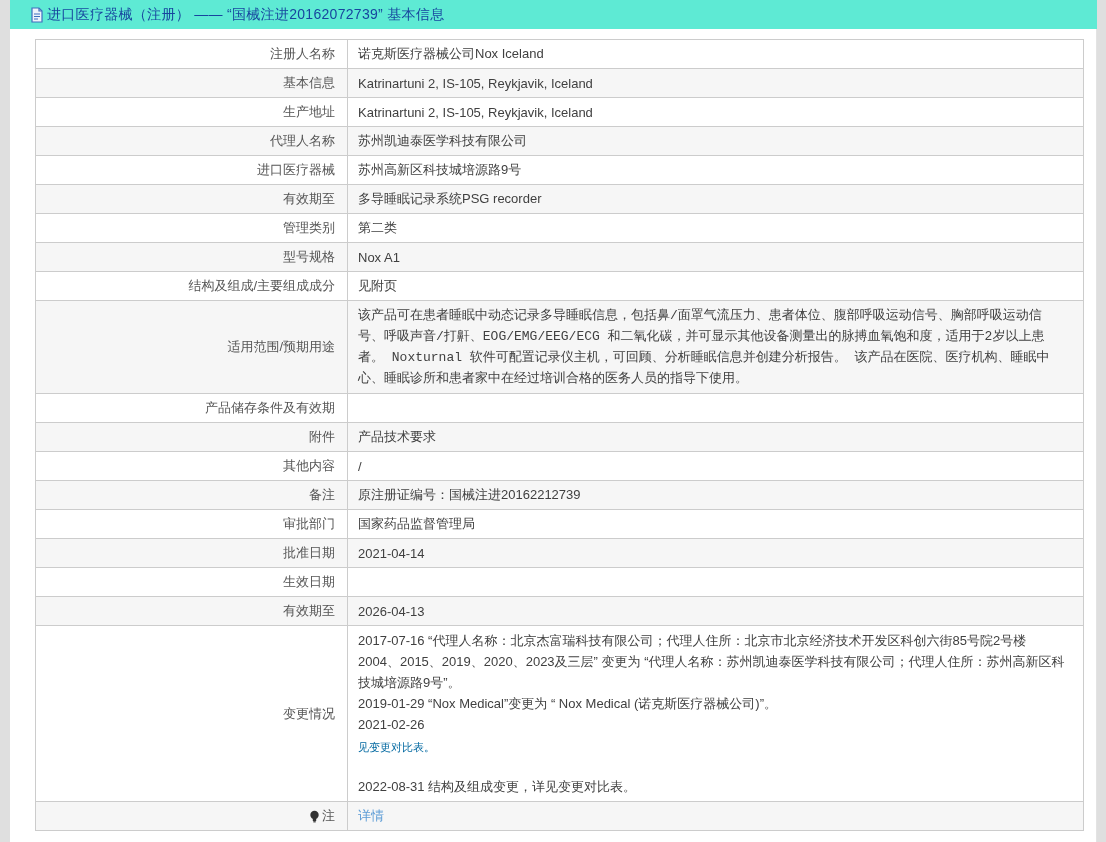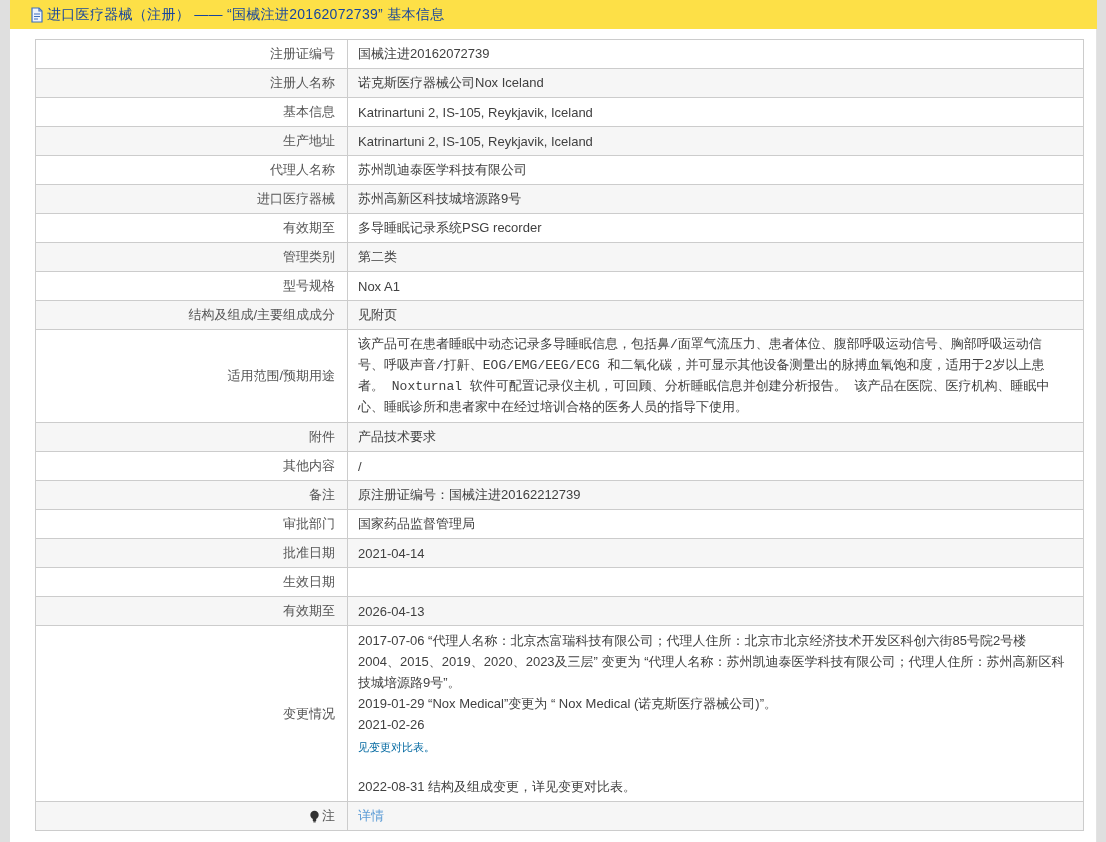--- a/index.html
+++ b/index.html
@@ -4,21 +4,21 @@
 <style>
   html,body{margin:0;padding:0;}
   body{
     width:1106px;height:842px;overflow:hidden;position:relative;
     background:#dfdfdf;
     font-family:"Liberation Sans","DejaVu Sans",sans-serif;
     font-size:13px;color:#404040;
   }
   .header-band{
     position:absolute;top:0;left:10px;right:9px;height:29px;
-    background:#fde047;display:flex;align-items:center;padding-left:20px;box-sizing:border-box;
+    background:#5eead4;display:flex;align-items:center;padding-left:20px;box-sizing:border-box;
   }
   .doc-icon{display:inline-flex;margin-right:3px;}
   .page-title{color:#17459e;font-size:14px;letter-spacing:.3px;}
   .panel{
     position:absolute;top:29px;left:10px;right:9px;bottom:0;
     background:#ffffff;border-right:1px solid #e3e3e3;
   }
   table.reg{
     border-collapse:collapse;table-layout:fixed;
     margin:10px 12px 0 25px;width:calc(100% - 37px);
@@ -61,24 +61,20 @@
       <line x1="4" y1="12" x2="8" y2="12" stroke="#3f6fbe" stroke-width="1"></line>
     </svg>
   </span>
   <span class="page-title">进口医疗器械（注册） —— “国械注进20162072739” 基本信息</span>
 </div>
 
 <div class="panel">
   <table class="reg">
     <tbody>
       <tr>
-        <th>注册证编号</th>
-        <td>国械注进20162072739</td>
-      </tr>
-      <tr>
         <th>注册人名称</th>
         <td>诺克斯医疗器械公司Nox Iceland</td>
       </tr>
       <tr>
         <th>基本信息</th>
         <td>Katrinartuni 2, IS-105, Reykjavik, Iceland</td>
       </tr>
       <tr>
         <th>生产地址</th>
         <td>Katrinartuni 2, IS-105, Reykjavik, Iceland</td>
@@ -105,20 +101,24 @@
       </tr>
       <tr>
         <th>结构及组成/主要组成成分</th>
         <td>见附页</td>
       </tr>
       <tr>
         <th>适用范围/预期用途</th>
         <td class="usage-cell">该产品可在患者睡眠中动态记录多导睡眠信息，包括鼻/面罩气流压力、患者体位、腹部呼吸运动信号、胸部呼吸运动信号、呼吸声音/打鼾、EOG/EMG/EEG/ECG 和二氧化碳，并可显示其他设备测量出的脉搏血氧饱和度，适用于2岁以上患者。 Noxturnal 软件可配置记录仪主机，可回顾、分析睡眠信息并创建分析报告。 该产品在医院、医疗机构、睡眠中心、睡眠诊所和患者家中在经过培训合格的医务人员的指导下使用。</td>
       </tr>
       <tr>
+        <th>产品储存条件及有效期</th>
+        <td></td>
+      </tr>
+      <tr>
         <th>附件</th>
         <td>产品技术要求</td>
       </tr>
       <tr>
         <th>其他内容</th>
         <td>/</td>
       </tr>
       <tr>
         <th>备注</th>
         <td>原注册证编号：国械注进20162212739</td>
@@ -135,21 +135,21 @@
         <th>生效日期</th>
         <td></td>
       </tr>
       <tr>
         <th>有效期至</th>
         <td>2026-04-13</td>
       </tr>
       <tr>
         <th>变更情况</th>
         <td class="change-cell">
-          <div class="line">2017-07-06 “代理人名称：北京杰富瑞科技有限公司；代理人住所：北京市北京经济技术开发区科创六街85号院2号楼2004、2015、2019、2020、2023及三层” 变更为 “代理人名称：苏州凯迪泰医学科技有限公司；代理人住所：苏州高新区科技城培源路9号”。</div>
+          <div class="line">2017-07-16 “代理人名称：北京杰富瑞科技有限公司；代理人住所：北京市北京经济技术开发区科创六街85号院2号楼2004、2015、2019、2020、2023及三层” 变更为 “代理人名称：苏州凯迪泰医学科技有限公司；代理人住所：苏州高新区科技城培源路9号”。</div>
           <div class="line">2019-01-29 “Nox Medical”变更为 “ Nox Medical (诺克斯医疗器械公司)”。</div>
           <div class="line">2021-02-26</div>
           <div class="line big-line">见变更对比表。</div>
           <div class="spacer-line"></div>
           <div class="line">2022-08-31 结构及组成变更，详见变更对比表。</div>
         </td>
       </tr>
       <tr>
         <th>
           <span class="note-label">

